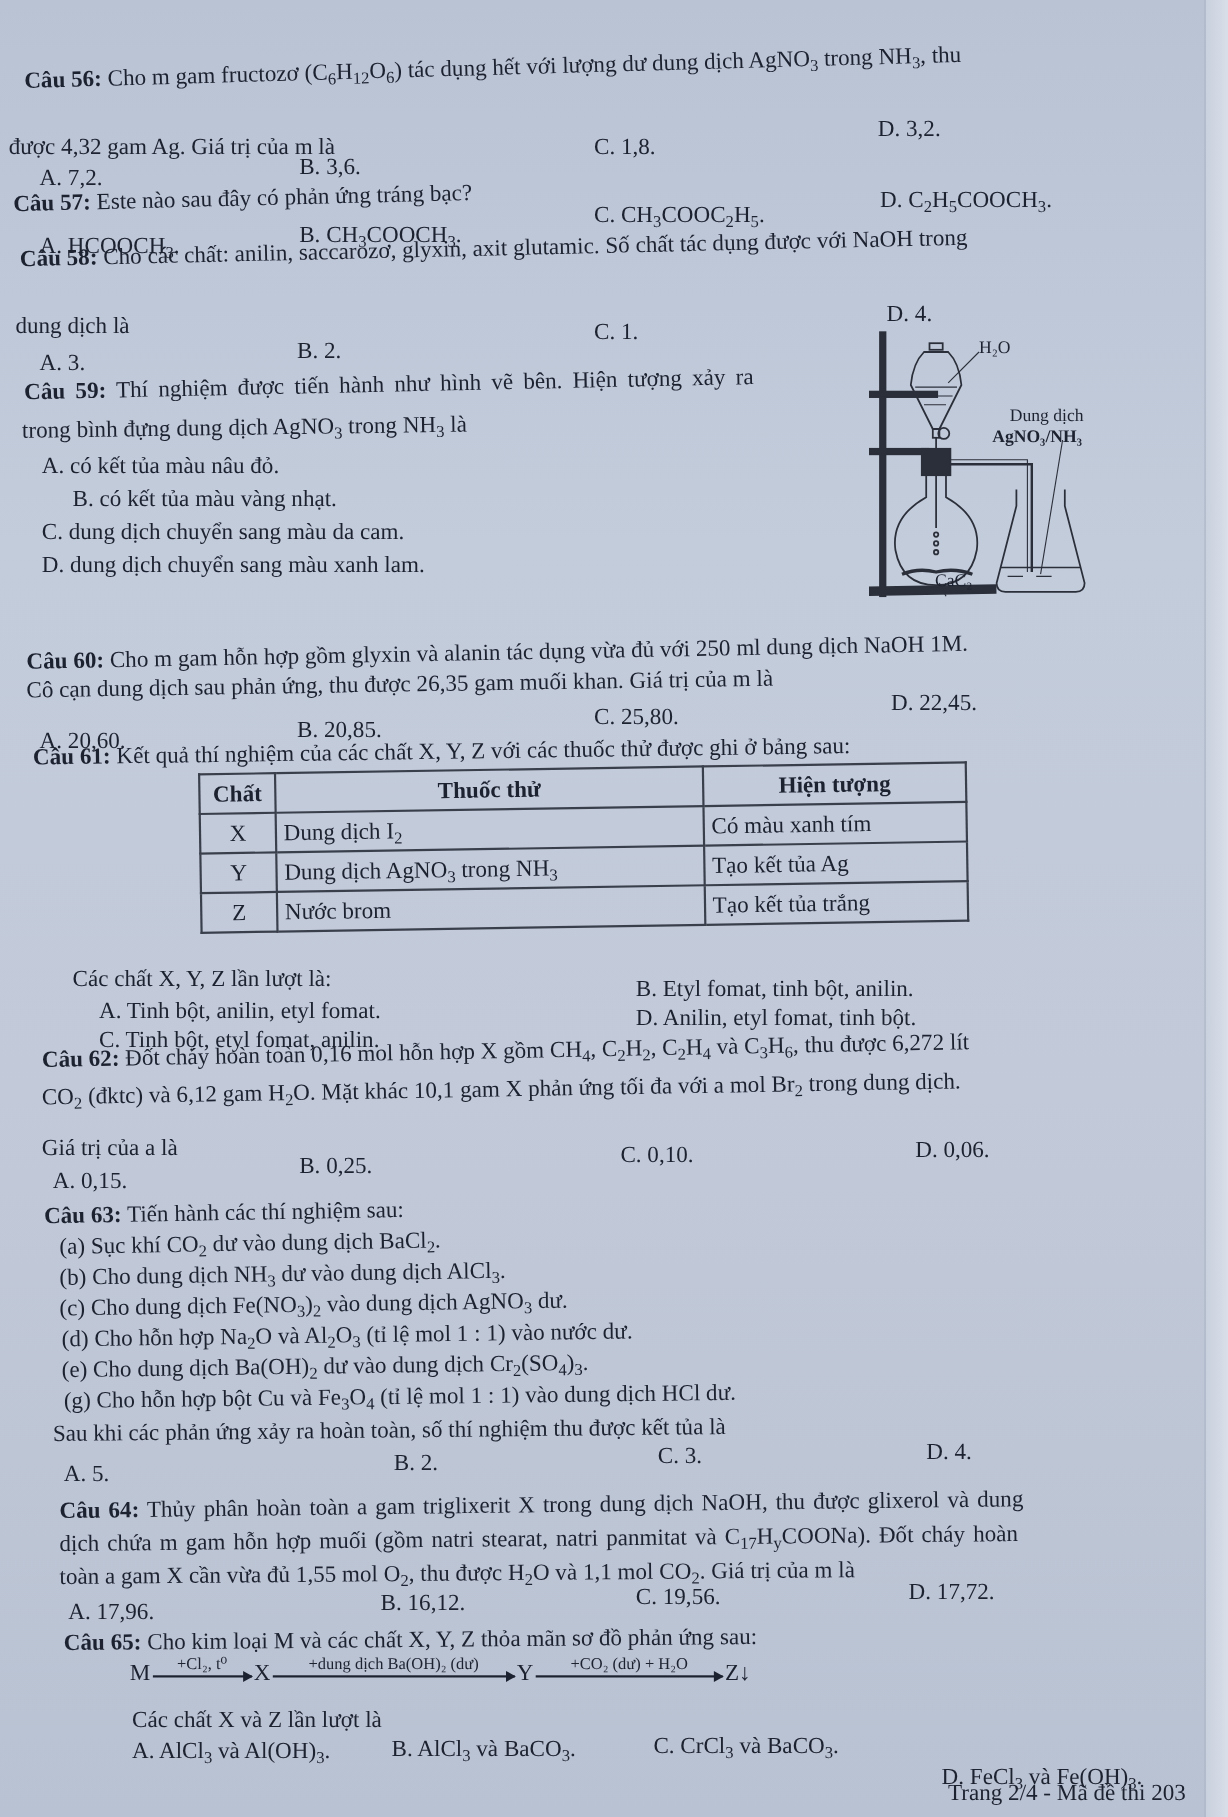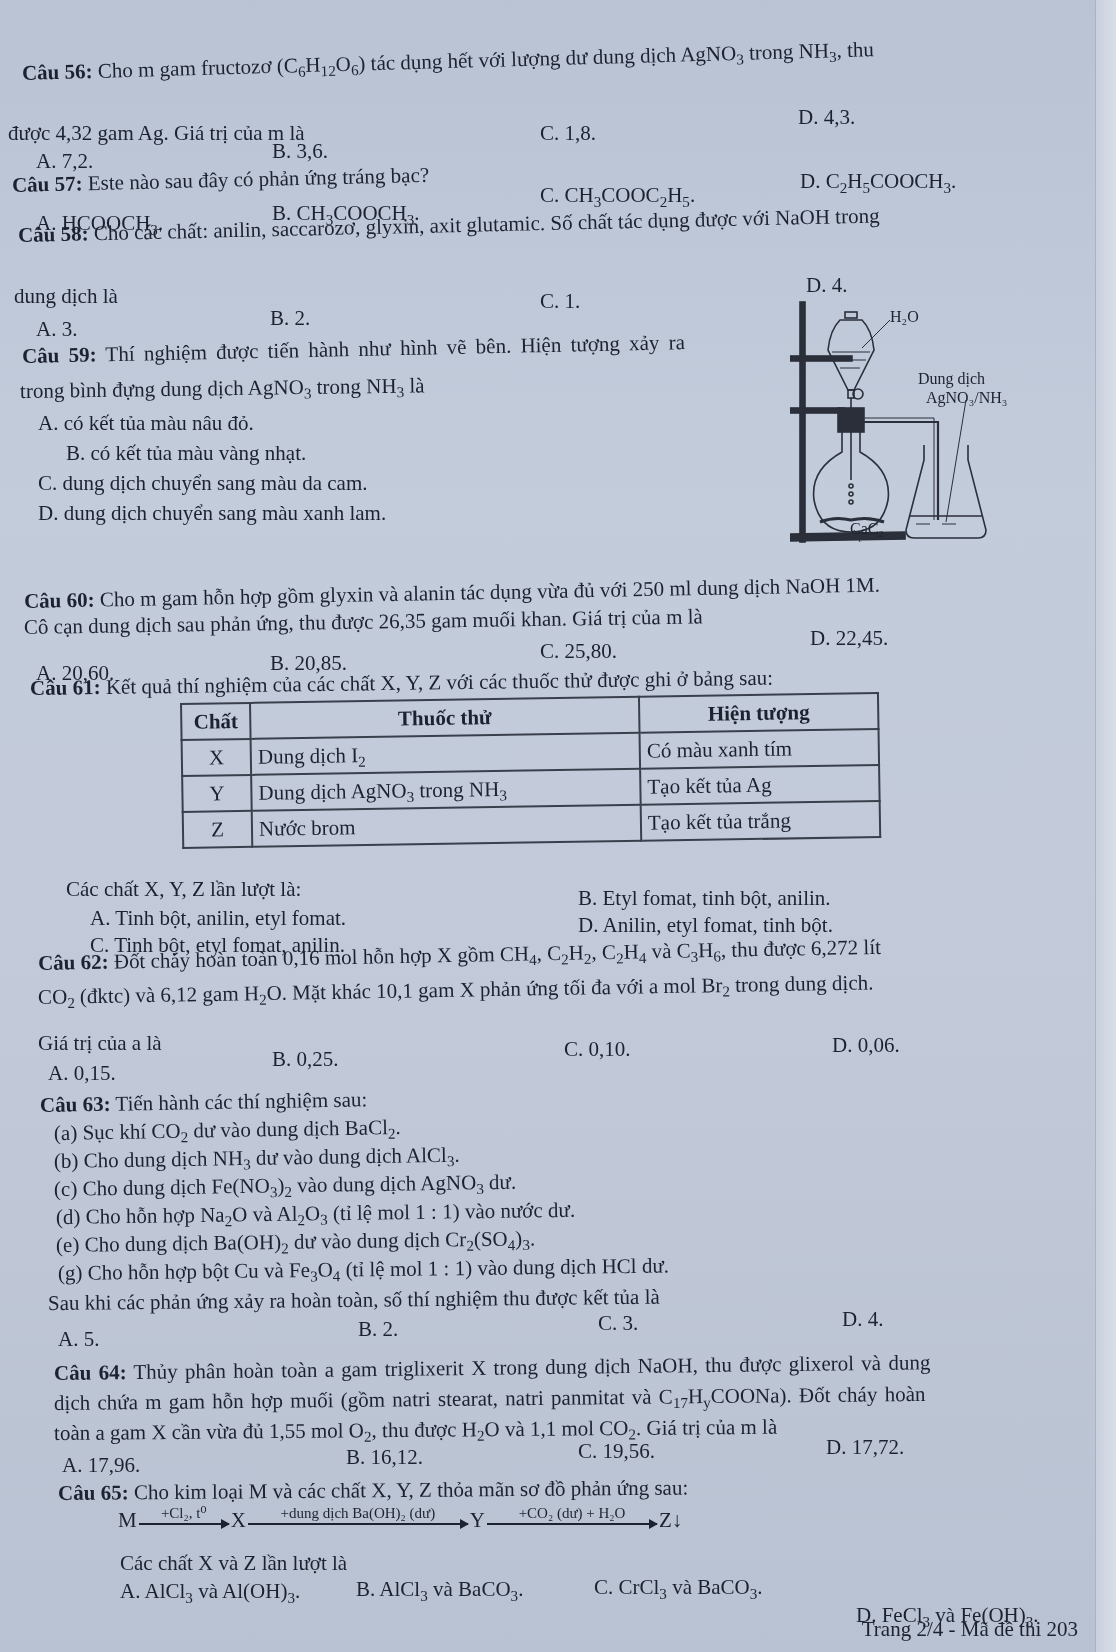--- a/index.html
+++ b/index.html
@@ -44,21 +44,21 @@
 <div class="page">
   <div class="edge"></div>
 
   <div class="ln" style="left:22px; top:60px; transform:rotate(-1.6deg); transform-origin:left;">
     <span class="b">Câu 56:</span><span> Cho m gam fructozơ (C</span><sub>6</sub><span>H</span><sub>12</sub><span>O</span><sub>6</sub><span>) tác dụng hết với lượng dư dung dịch AgNO</span><sub>3</sub><span> trong NH</span><sub>3</sub><span>, thu</span>
   </div>
   <div class="ln" style="left:8px; top:120px;">được 4,32 gam Ag. Giá trị của m là</div>
   <div class="opt" style="left:36px; top:148px;">A. 7,2.</div>
   <div class="opt" style="left:272px; top:138px;">B. 3,6.</div>
   <div class="opt" style="left:540px; top:120px;">C. 1,8.</div>
-  <div class="opt" style="left:798px; top:104px;">D. 4,3.</div>
+  <div class="opt" style="left:798px; top:104px;">D. 3,2.</div>
 
   <div class="ln" style="left:12px; top:172px; transform:rotate(-1.4deg); transform-origin:left;">
     <span class="b">Câu 57:</span><span> Este nào sau đây có phản ứng tráng bạc?</span>
   </div>
   <div class="opt" style="left:36px; top:210px;"><span>A.</span><span> HCOOCH</span><sub>3</sub><span>.</span></div>
   <div class="opt" style="left:272px; top:200px;"><span>B.</span><span> CH</span><sub>3</sub><span>COOCH</span><sub>3</sub><span>.</span></div>
   <div class="opt" style="left:540px; top:182px;"><span>C.</span><span> CH</span><sub>3</sub><span>COOC</span><sub>2</sub><span>H</span><sub>5</sub><span>.</span></div>
   <div class="opt" style="left:800px; top:168px;"><span>D.</span><span> C</span><sub>2</sub><span>H</span><sub>5</sub><span>COOCH</span><sub>3</sub><span>.</span></div>
 
   <div class="ln" style="left:18px; top:222px; transform:rotate(-1.3deg); transform-origin:left;">
@@ -116,21 +116,21 @@
         <path d="M120 226 L192 226" stroke-width="1.4"></path>
         <path d="M126 234 L140 234 M152 234 L166 234" stroke-width="1"></path>
 
         <line x1="72" y1="58" x2="100" y2="30" stroke-width="1"></line>
         <line x1="156" y1="232" x2="176" y2="110" stroke-width="1"></line>
         <line x1="64" y1="240" x2="70" y2="252" stroke-width="1"></line>
       </g>
     </svg>
     <div class="dlabel" style="left:100px; top:18px;">H₂O</div>
     <div class="dlabel" style="left:128px; top:80px;">Dung dịch</div>
-    <div class="dlabel" style="left:136px; top:99px;">AgNO₃/NH₃</div>
+    <div class="dlabel" style="left:112px; top:99px;font-weight:bold;">AgNO₃/NH₃</div>
     <div class="dlabel" style="left:60px; top:230px;">CaC₂</div>
   </div>
 
   <div class="ln" style="left:24px; top:588px; transform:rotate(-1.1deg); transform-origin:left;">
     <span class="b">Câu 60:</span><span> Cho m gam hỗn hợp gồm glyxin và alanin tác dụng vừa đủ với 250 ml dung dịch NaOH 1M.</span>
   </div>
   <div class="ln" style="left:24px; top:614px; transform:rotate(-0.9deg); transform-origin:left;">Cô cạn dung dịch sau phản ứng, thu được 26,35 gam muối khan. Giá trị của m là</div>
   <div class="opt" style="left:36px; top:660px;">A. 20,60.</div>
   <div class="opt" style="left:270px; top:650px;text-align:center;">B. 20,85.</div>
   <div class="opt" style="left:540px; top:638px;">C. 25,80.</div>

